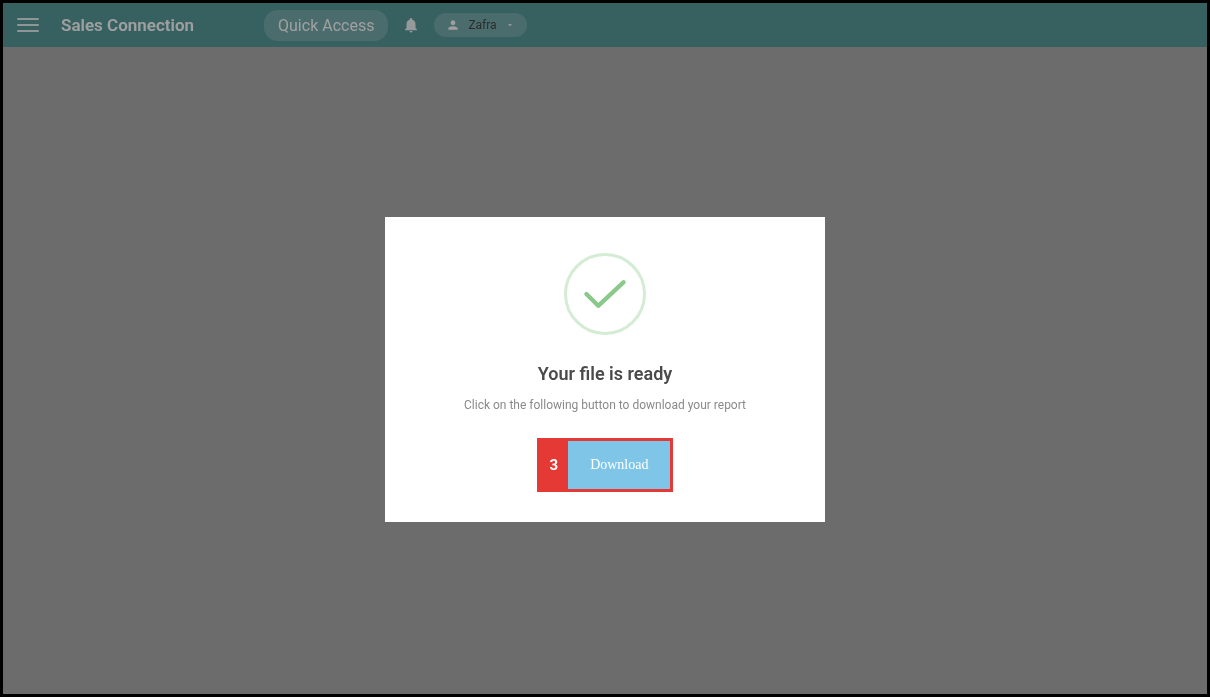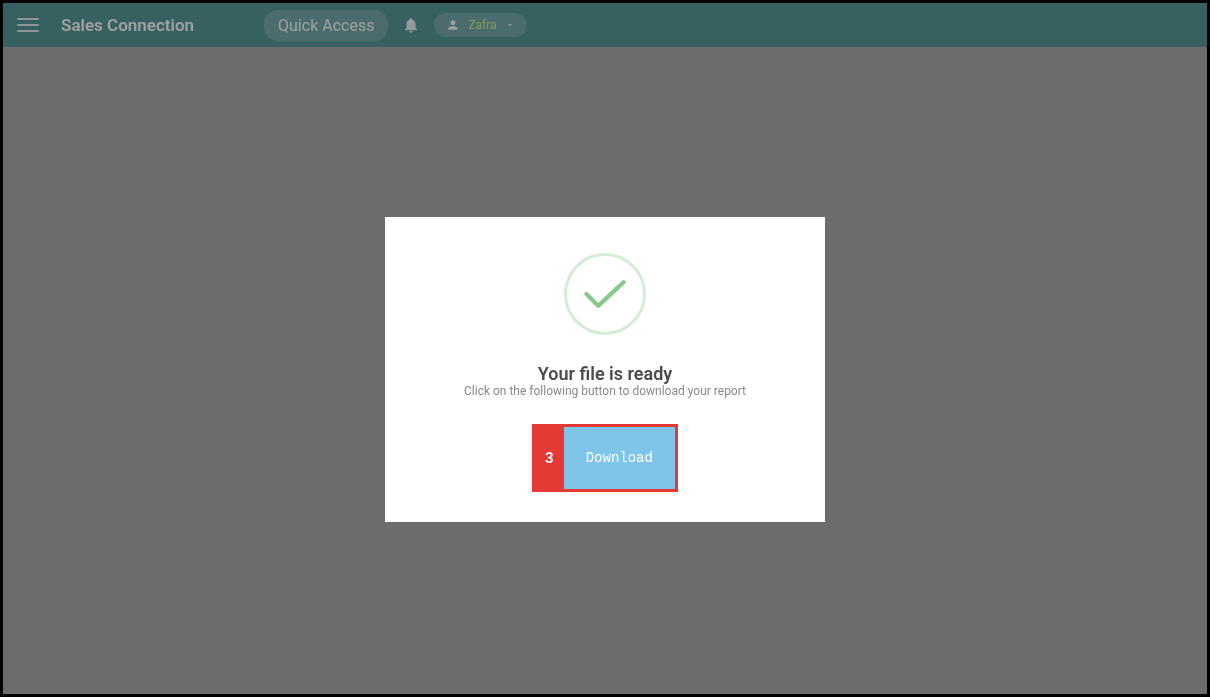--- a/index.html
+++ b/index.html
@@ -109,21 +109,21 @@
       cursor: pointer;
     }
     
     .user-avatar {
       width: 14px;
       height: 14px;
     }
     
     .user-name {
       font-size: 12px;
-      color: #bef264;
+      color: #000000;
     }
     
     .chevron-down {
       width: 10px;
       height: 10px;
     }
     
     .modal {
       position: absolute;
       top: 214px;
@@ -149,20 +149,21 @@
     
     .checkmark-svg {
       width: 44px;
       height: 36px;
     }
     
     .modal-title {
       font-size: 18px;
       font-weight: 600;
       color: #4a4a4a;
+      margin-bottom: 14px;
     }
     
     .modal-subtitle {
       font-size: 12px;
       color: #8a8a8a;
       margin-bottom: 26px;
     }
     
     .download-wrap {
       display: inline-flex;
@@ -178,24 +179,24 @@
       display: flex;
       align-items: center;
       justify-content: center;
       padding: 0 10px;
     }
     
     .download-button {
       background: #7fc5e8;
       color: #fff;
       font-size: 14px;
-      padding: 23px 22px;
+      padding: 16px 22px;
       border: none;
       cursor: pointer;
-      font-family: Liberation Mono, monospace;
+      font-family: Liberation Serif, serif;
     }
   </style>
 </head>
 <body>
 
 <div class="app-container">
 
   <header class="header">
     <div class="menu-icon">
       <span></span>

